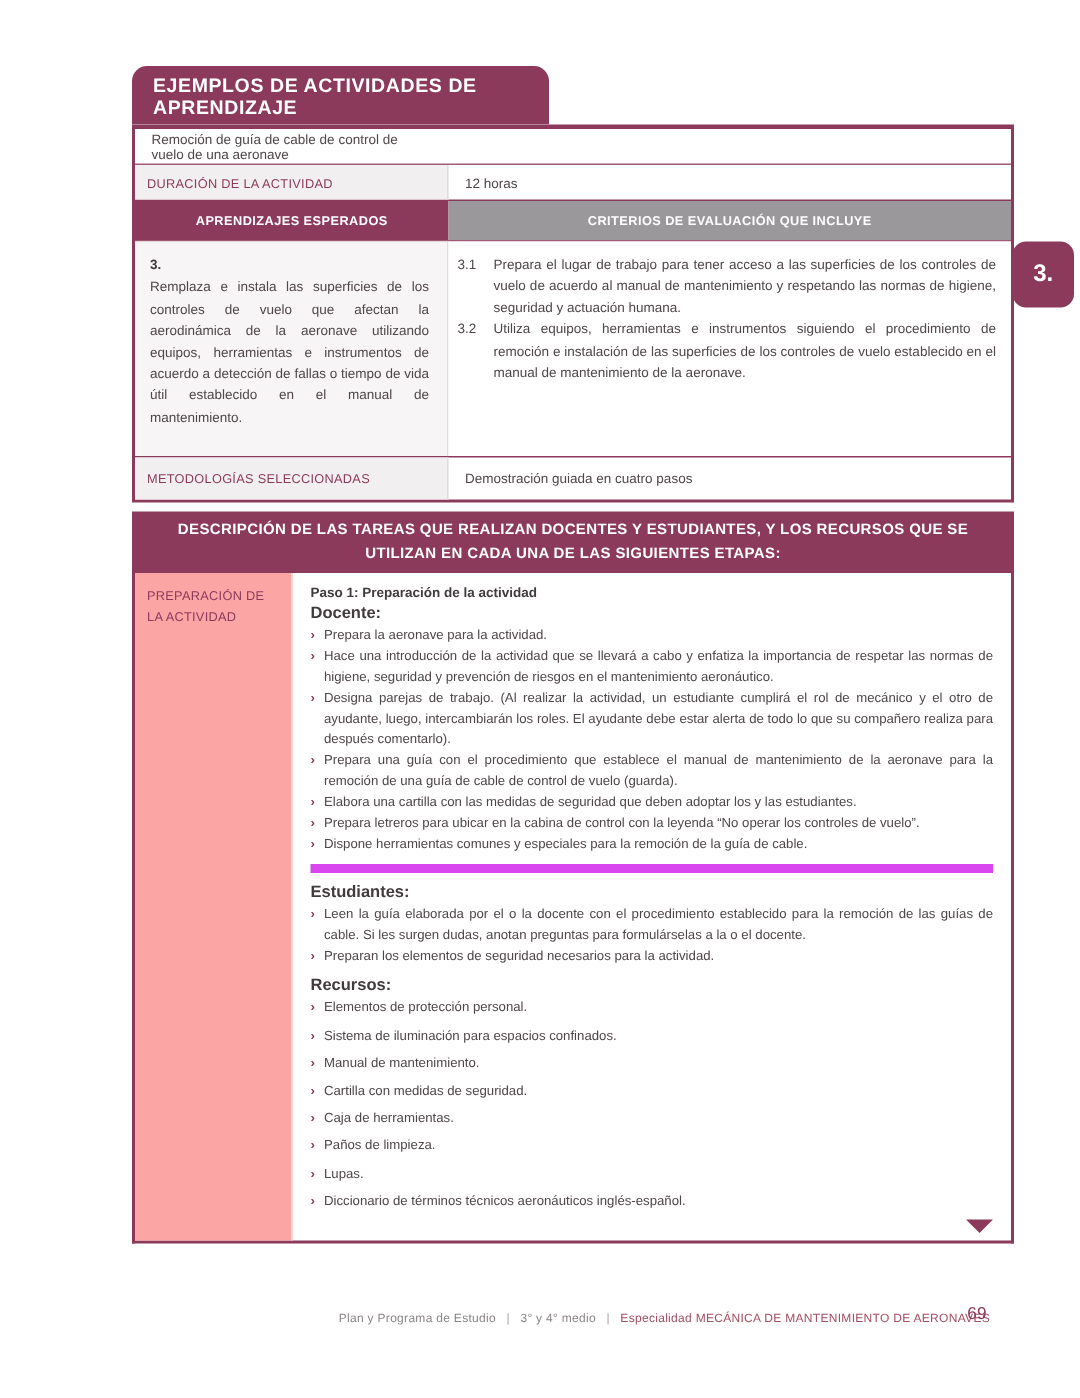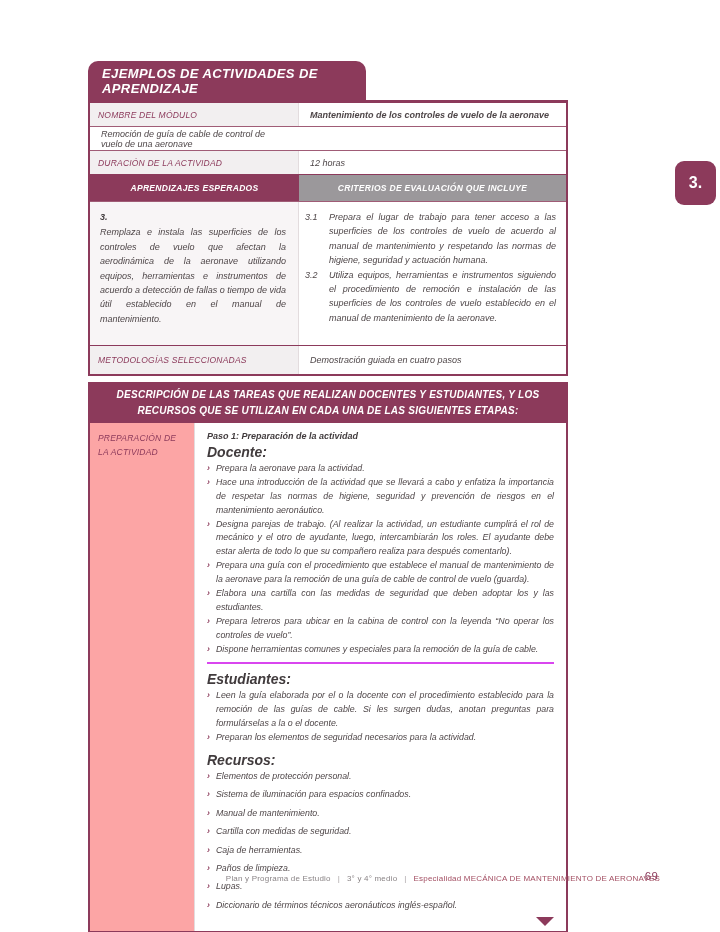--- a/index.html
+++ b/index.html
@@ -1,20 +1,20 @@
 <!DOCTYPE html>
 <html><head>
 <meta charset="utf-8">
 <style>
   html,body{margin:0;padding:0;background:#ffffff;}
   .page{
     position:relative;width:720px;height:932px;background:#ffffff;overflow:hidden;
     font-family:"Liberation Sans","DejaVu Sans",sans-serif;color:#4e4648;
   }
-  .doc{position:absolute;left:88px;top:61px;width:480px;font-style:italic;}
+  .doc{position:absolute;left:88px;top:44px;width:588px;}
 
   
   .title-tab{
     width:264px;height:39px;background:#8c3a5b;border-radius:10px 10px 0 0;
     display:flex;align-items:center;padding-left:14px;
     color:#fff;font-weight:bold;font-size:13px;letter-spacing:.4px;
   }
 
   
   .tbl{border:2px solid #8c3a5b;border-top-width:3px;background:#fff;}
@@ -57,26 +57,26 @@
   .stage{
     display:grid;grid-template-columns:105px 1fr;border:2px solid #8c3a5b;border-top:none;
     min-height:433px;background:#fff;
   }
   .stage-label{
     background:#fca5a5;border-right:1px solid #e3dcde;color:#8c3a5b;
     font-size:8.5px;line-height:1.6;padding:9px 8px;letter-spacing:.2px;
   }
   .stage-content{position:relative;padding:8px 12px 14px 12px;}
   .step-title{font-weight:bold;font-size:9px;color:#413b3d;margin-bottom:3px;}
-  .block-heading{font-weight:bold;font-size:14px;color:#413b3d;margin:2px 0 2px 0;}
+  .block-heading{font-weight:bold;font-size:11px;color:#413b3d;margin:2px 0 2px 0;}
   .bullets{margin:0;}
   .bullet-item{display:grid;grid-template-columns:9px 1fr;font-size:8.8px;
     line-height:1.58;text-align:justify;}
   .bullet-marker{color:#8c3a5b;font-weight:bold;}
-  .block-sep{border-top:2px solid #d946ef;margin-top:6px;padding-top:5px;}
+  .block-sep{border-top:6px solid #d946ef;margin-top:6px;padding-top:5px;}
   .recursos .bullet-item{margin-bottom:4.5px;}
 
   .cont-arrow{
     position:absolute;right:12px;bottom:5px;width:0;height:0;
     border-left:9px solid transparent;border-right:9px solid transparent;
     border-top:9px solid #8c3a5b;
   }
 
   
   .chapter-tab{
@@ -99,24 +99,20 @@
 </style>
 </head>
 <body>
 
 <div class="page">
   <div class="doc">
 
     <div class="title-tab">EJEMPLOS DE ACTIVIDADES DE APRENDIZAJE</div>
 
     <div class="tbl">
-      <div class="row row-info">
-        <div class="cell-label">NOMBRE DEL MÓDULO</div>
-        <div class="cell-value bold">Mantenimiento de los controles de vuelo de la aeronave</div>
-      </div>
       <div class="row row-info">
         <div class="cell-value">Remoción de guía de cable de control de vuelo de una aeronave</div>
       </div>
       <div class="row row-info">
         <div class="cell-label">DURACIÓN DE LA ACTIVIDAD</div>
         <div class="cell-value">12 horas</div>
       </div>
 
       <div class="row row-headers">
         <div class="hdr hdr-left">APRENDIZAJES ESPERADOS</div>

